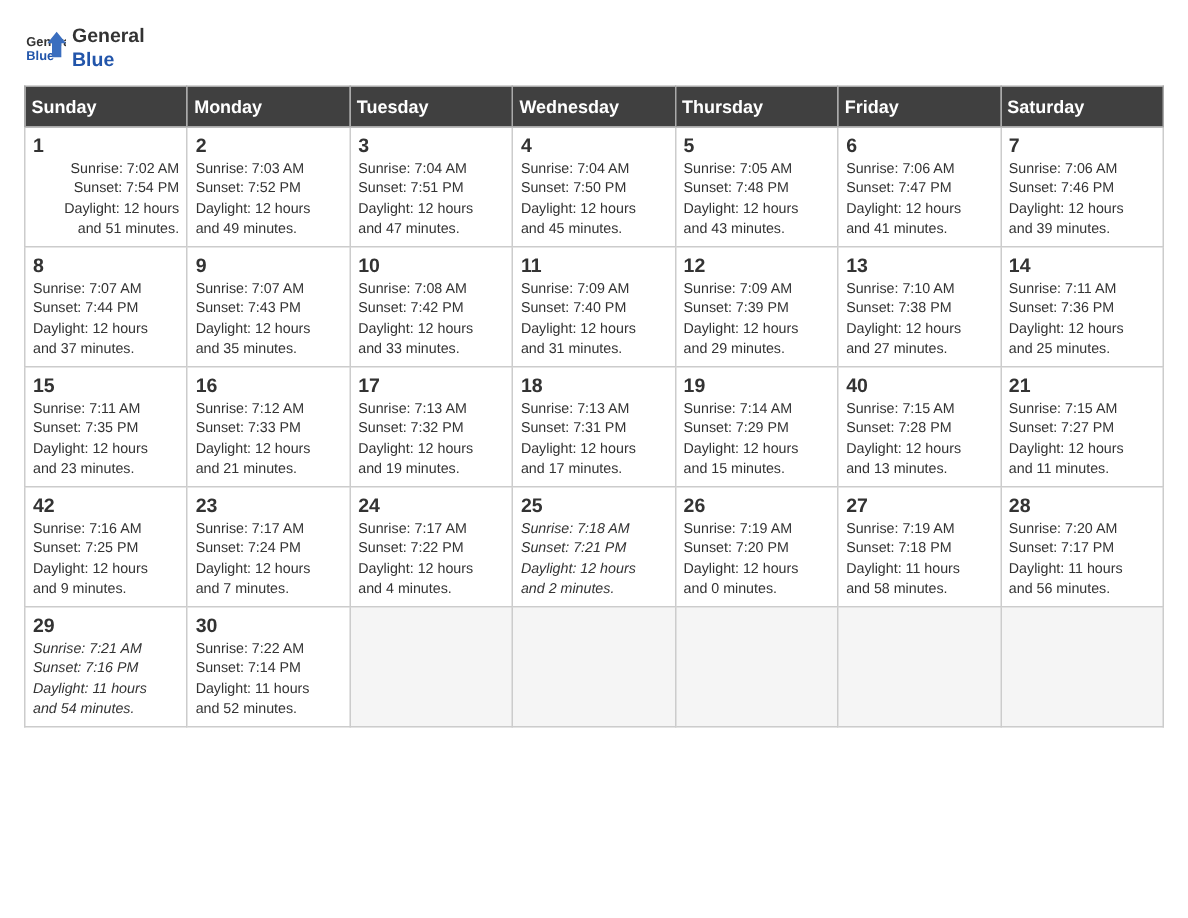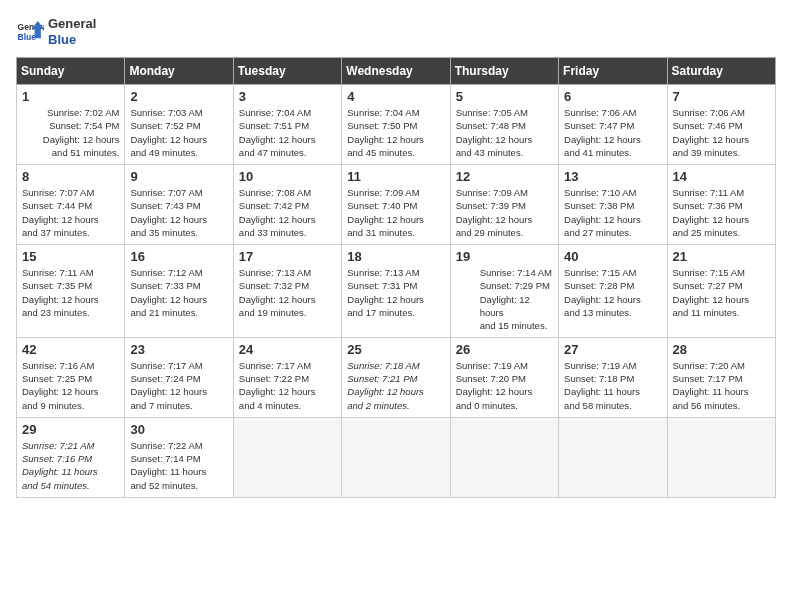--- a/index.html
+++ b/index.html
@@ -235,21 +235,21 @@
         </td>
         <td>
           <span class="day-num">18</span>
           <div class="cell-text" style="white-space: pre-line;">Sunrise: 7:13 AM
 Sunset: 7:31 PM
 Daylight: 12 hours
 and 17 minutes.</div>
         </td>
         <td>
           <span class="day-num">19</span>
-          <div class="cell-text" style="white-space: pre-line; margin-left: 24px;">Sunrise: 7:14 AM
+          <div class="cell-text" style="white-space: pre-line;">Sunrise: 7:14 AM
 Sunset: 7:29 PM
 Daylight: 12 hours
 and 15 minutes.</div>
         </td>
         <td>
           <span class="day-num">40</span>
           <div class="cell-text" style="white-space: pre-line;">Sunrise: 7:15 AM
 Sunset: 7:28 PM
 Daylight: 12 hours
 and 13 minutes.</div>

